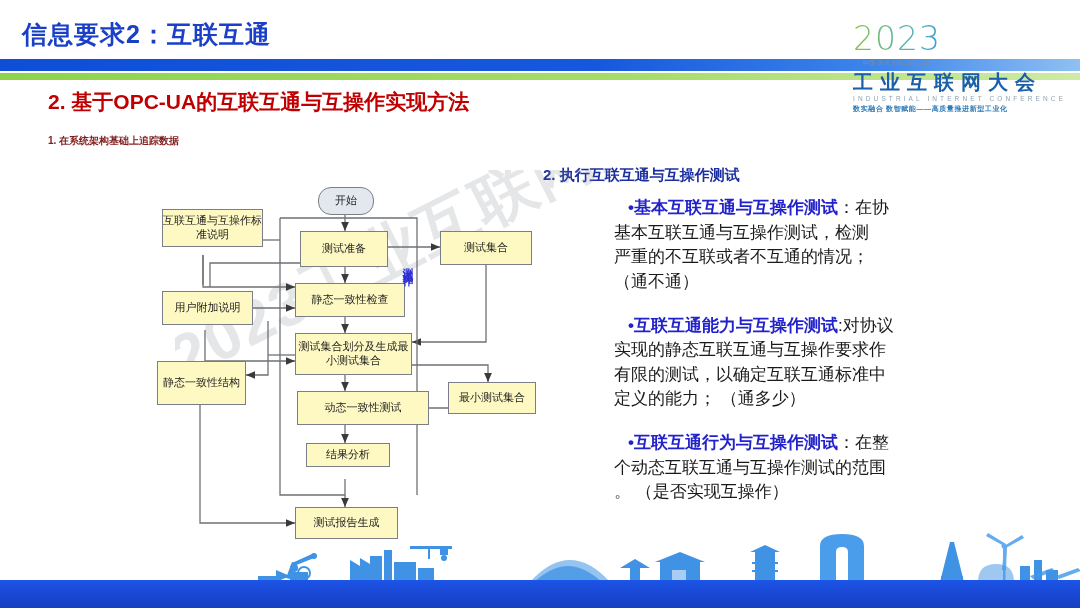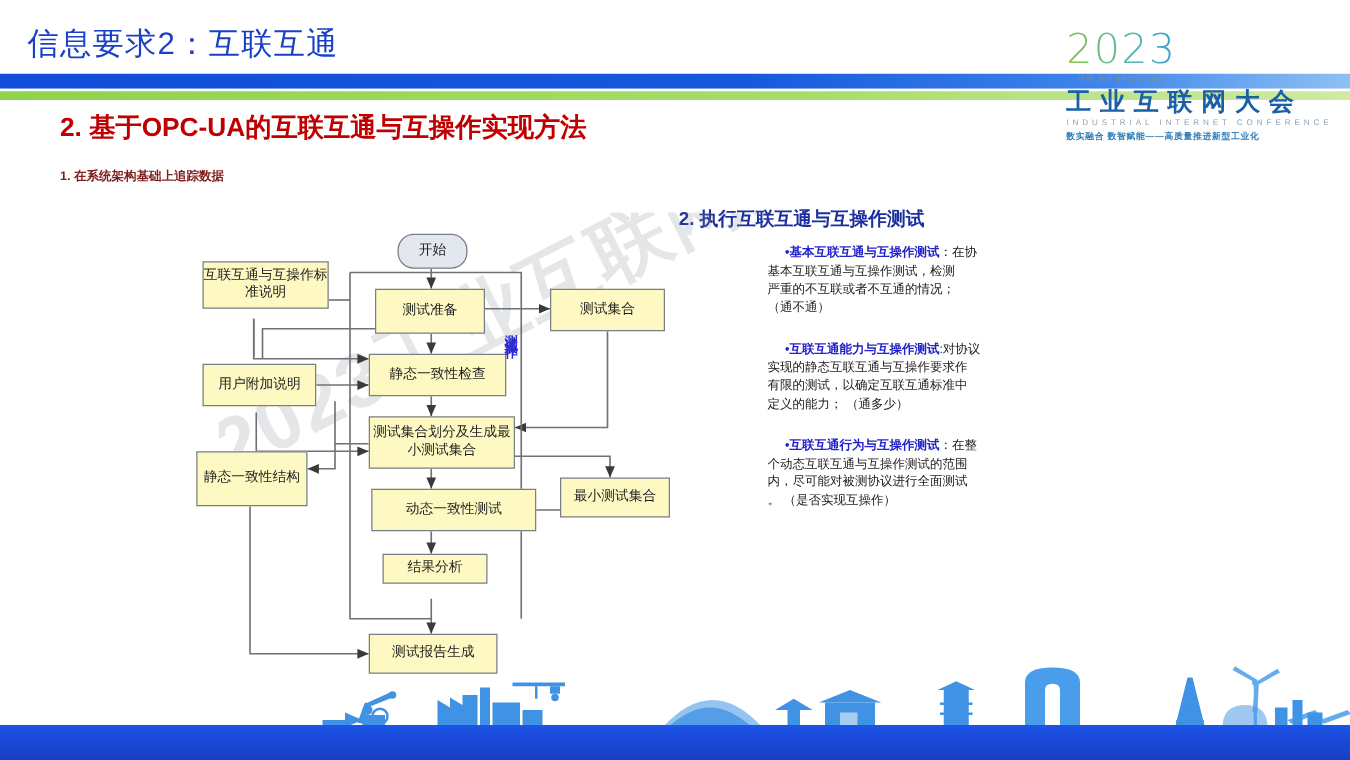--- a/index.html
+++ b/index.html
@@ -7,21 +7,21 @@
     width:1080px;height:608px;overflow:hidden;
     background:#ffffff;
     font-family:"Liberation Sans","DejaVu Sans",sans-serif;
     position:relative;
   }
   .slide{position:absolute;inset:0;overflow:hidden;background:#fff;}
 
   
   .hdr-title{
     position:absolute;left:22px;top:18px;
-    font-size:25px;font-weight:normal;color:#1b40c8;
+    font-size:25px;font-weight:bold;color:#1b40c8;
     letter-spacing:1px;white-space:nowrap;
   }
   .hdr-rule-blue{
     position:absolute;left:0;top:59px;width:1080px;height:12px;
     background:linear-gradient(90deg,#0f4fd8 0%,#1658dd 55%,#3f86ea 82%,#8fc0f2 100%);
   }
   .hdr-rule-green{
     position:absolute;left:0;top:73px;width:1080px;height:7px;
     background:linear-gradient(90deg,#8ed34b 0%,#a7dd6b 60%,#cfeaa4 100%);
   }
@@ -92,21 +92,21 @@
   .vlabel{
     position:absolute;font-size:10.5px;color:#2b2bd0;font-weight:bold;
     writing-mode:vertical-rl;letter-spacing:3px;line-height:1;
     font-family:"Liberation Serif","DejaVu Serif",serif;
   }
 
   
   .bullets{position:absolute;left:628px;top:196px;width:352px;}
   .bl{margin-bottom:19px;}
   .bl-line{
-    font-size:10px;color:#1a1a1a;line-height:1.45;
+    font-size:17px;color:#1a1a1a;line-height:1.45;
     font-family:"Liberation Sans","DejaVu Sans",sans-serif;
   }
   .bl-head{color:#2222cc;font-weight:bold;}
   .bl-dot{color:#2222cc;font-weight:bold;}
   .bl-ind{margin-left:-14px;}
 
   
   .footer{position:absolute;left:0;bottom:0;width:1080px;height:72px;}
   .water{
     position:absolute;left:0;bottom:0;width:1080px;height:28px;
@@ -230,21 +230,20 @@
       <div class="bl-line bl-ind">实现的静态互联互通与互操作要求作</div>
       <div class="bl-line bl-ind">有限的测试，以确定互联互通标准中</div>
       <div class="bl-line bl-ind">定义的能力；  （通多少）</div>
     </div>
 
     <div class="bl">
       <div class="bl-line">
         <span class="bl-dot">•</span><span class="bl-head">互联互通行为与互操作测试</span><span>：</span><span>在整</span>
       </div>
       <div class="bl-line bl-ind">个动态互联互通与互操作测试的范围</div>
-      <div class="bl-line bl-ind">内，尽可能对被测协议进行全面测试</div>
       <div class="bl-line bl-ind">。 （是否实现互操作）</div>
     </div>
 
   </div>
 
   <div class="footer">
     <svg class="skyline" viewBox="0 0 1080 52" preserveAspectRatio="none">
       <g fill="#1e7fe0" opacity=".85">
 
         <path d="M300,48 L300,40 L308,40 L308,48 z"></path>

